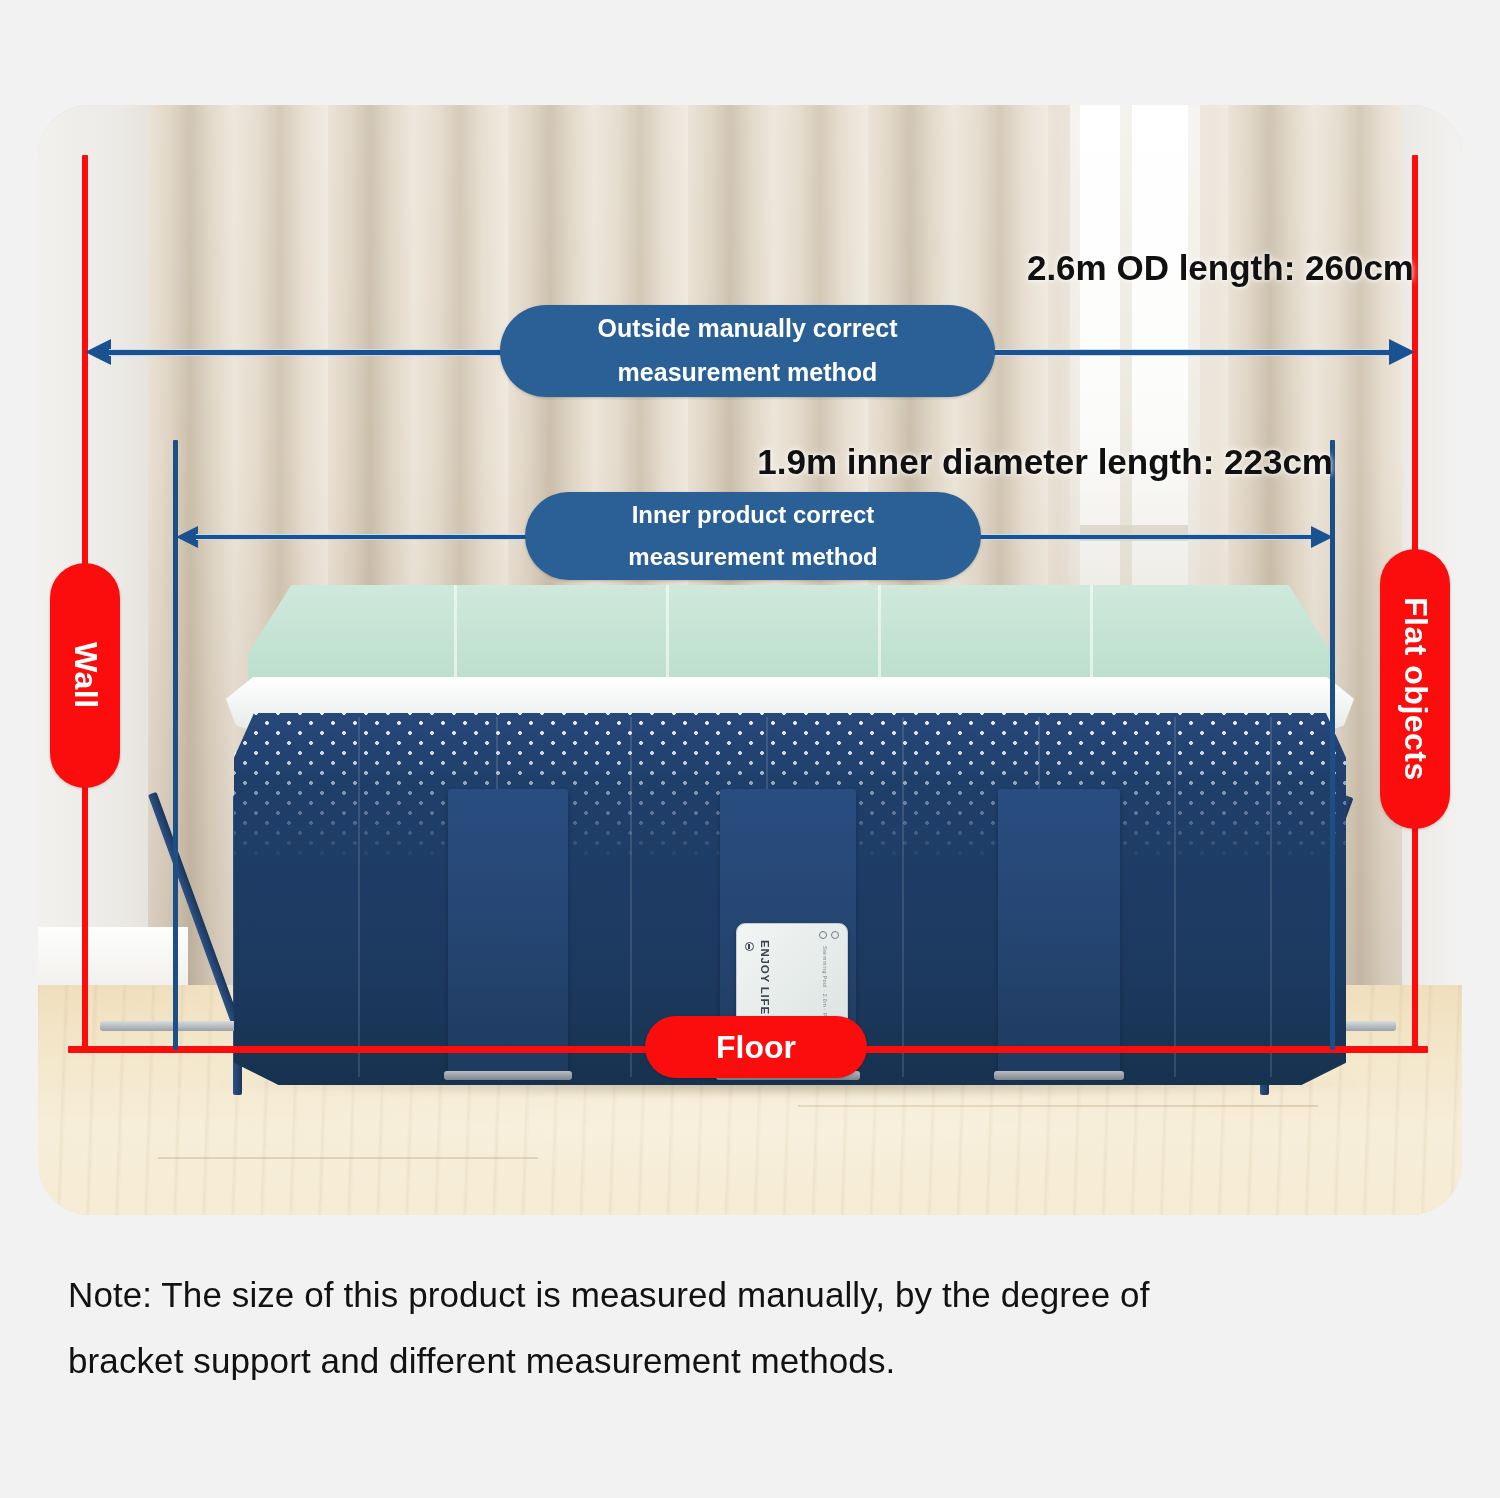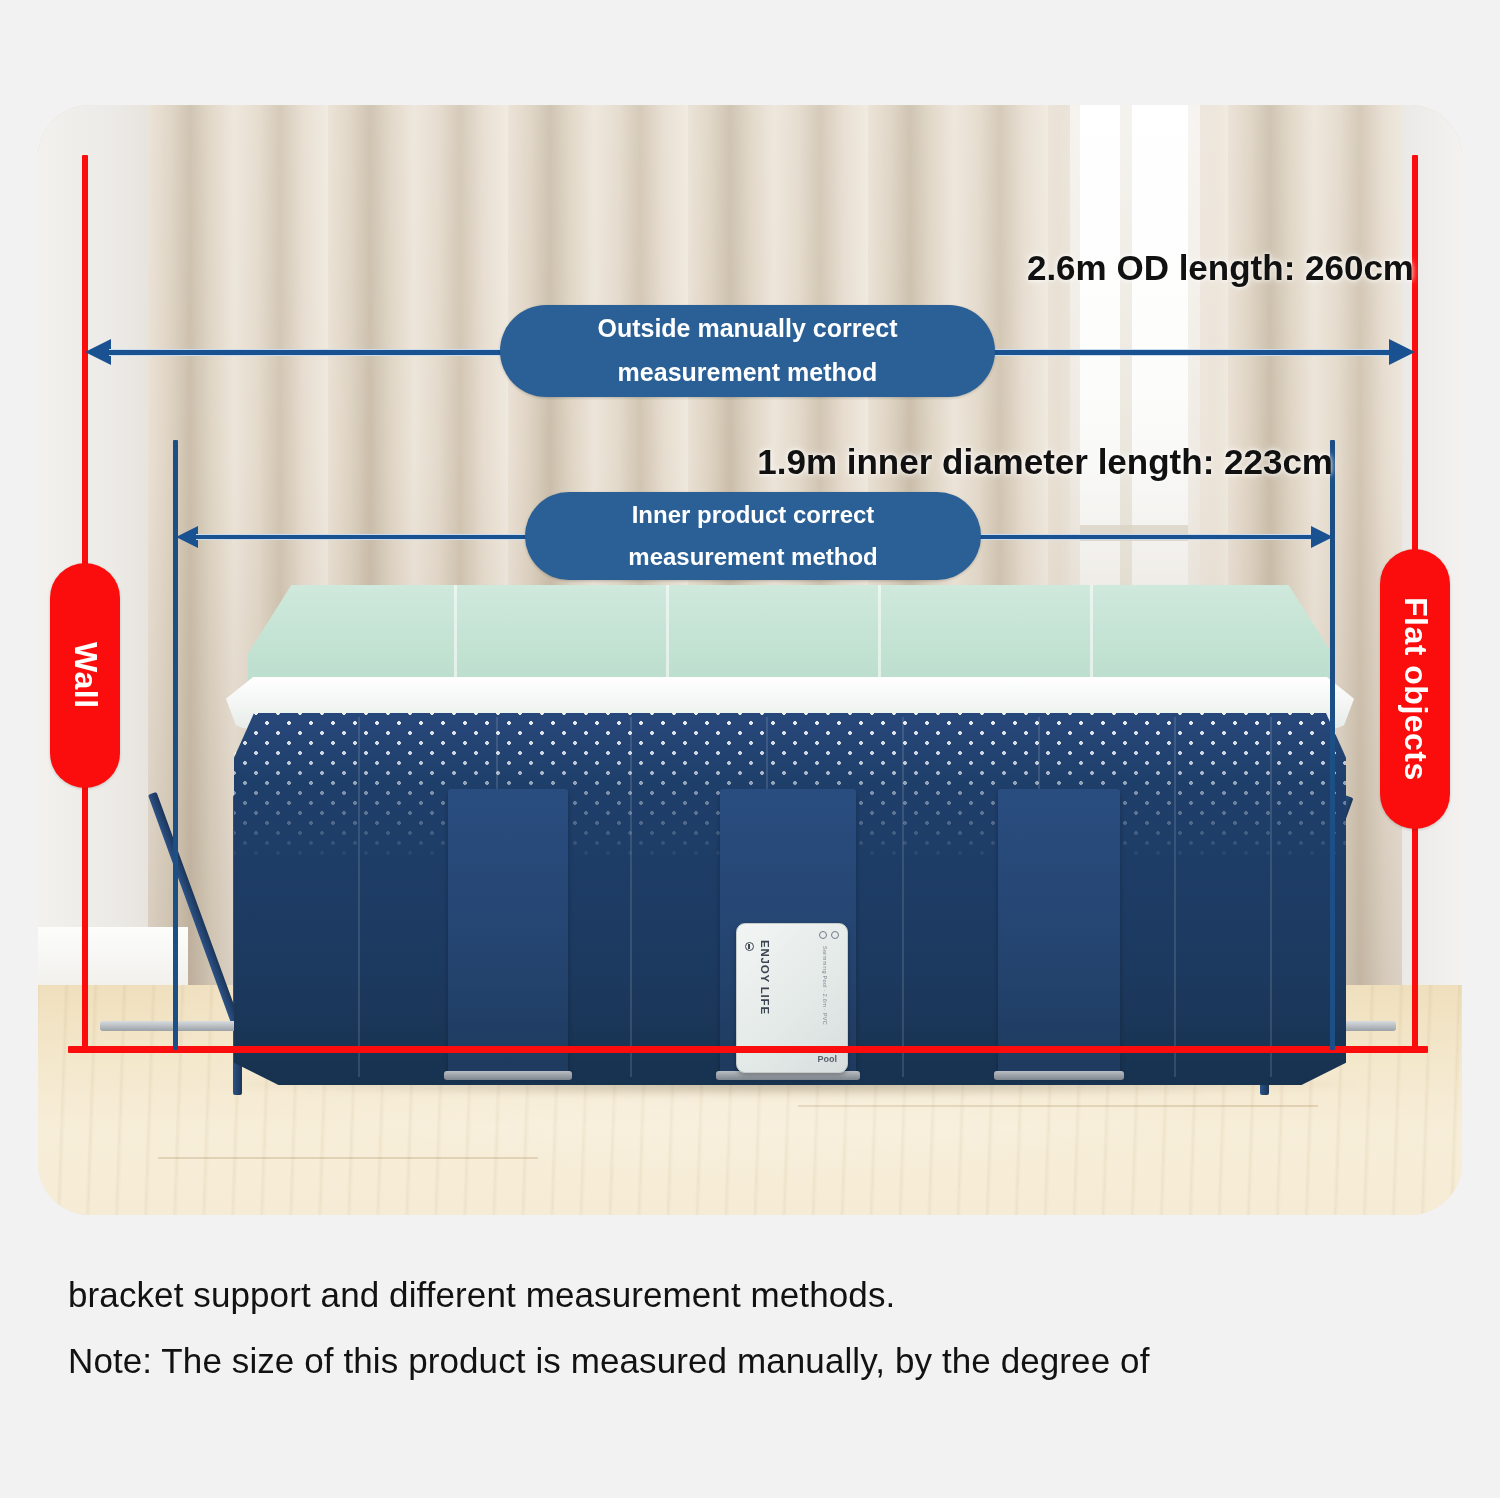--- a/index.html
+++ b/index.html
@@ -365,19 +365,22 @@
   </div>
 
   <div class="red-pill vert" style="left:50px; top:563px; width:70px; height:225px;">
     <span>Wall</span>
   </div>
 
   <div class="red-pill vert" style="left:1380px; top:549px; width:70px; height:280px;">
     <span>Flat objects</span>
   </div>
 
+  <div class="red-pill" style="left:645px; top:1016px; width:222px; height:62px;">
+    <span>Floor</span>
+  </div>
 
   <div class="note">
+    <div>Note: The size of this product is measured manually, by the degree of</div>
     <div>bracket support and different measurement methods.</div>
-    <div>Note: The size of this product is measured manually, by the degree of</div>
   </div>
 
 </div>
 
 </body></html>

